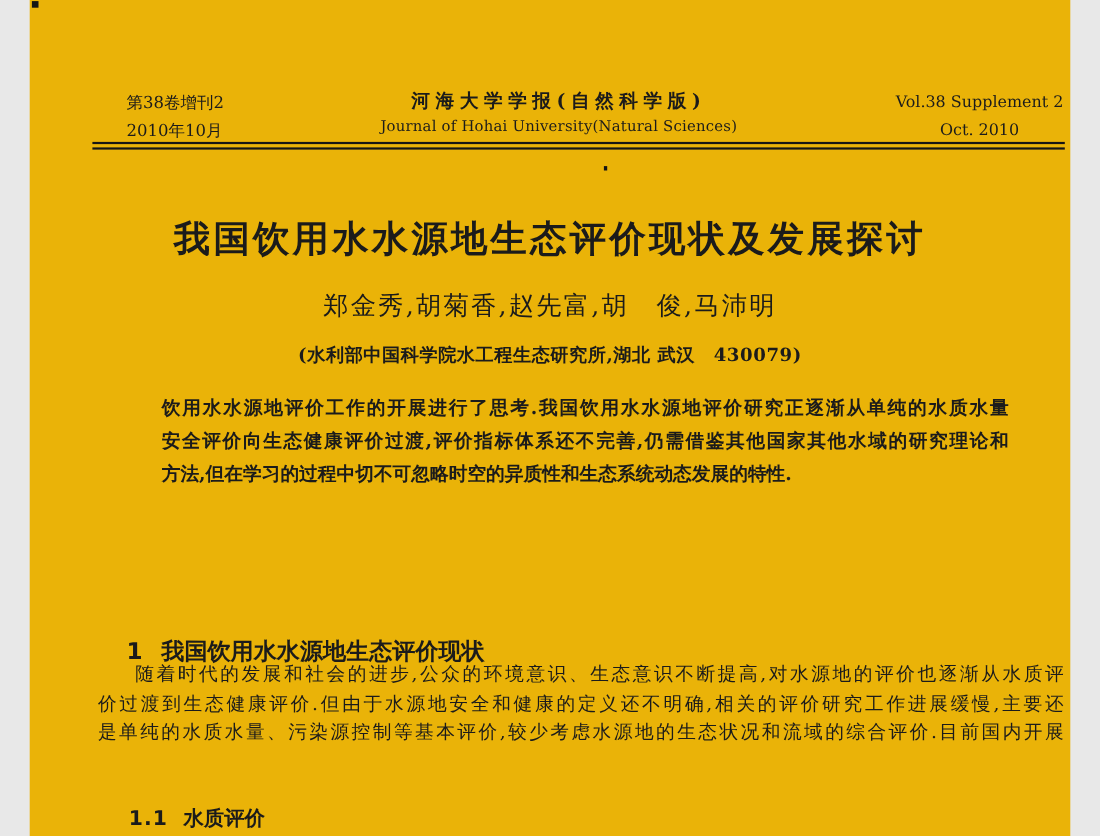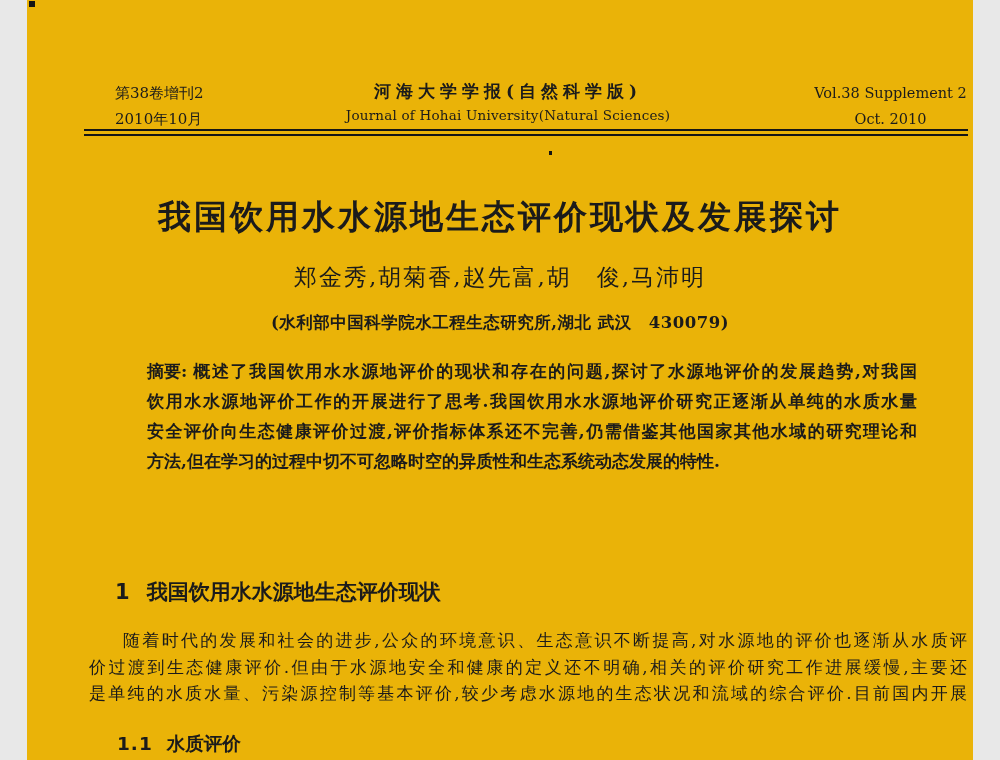--- a/index.html
+++ b/index.html
@@ -37,21 +37,21 @@
   .abs-cont { height:30px; line-height:30px; text-align:justify; text-align-last:justify; }
   .abs-last { height:30px; line-height:30px; }
   .meta-row { display:flex; height:30px; line-height:30px; white-space:pre; font-size:16.5px; }
   .meta-gap1 { width:40px; } .meta-gap2 { width:42px; }
 
   
   .sec1 { position:absolute; left:88px; top:578px; font-size:21px; font-weight:bold;
           font-family:"DejaVu Sans","Liberation Sans",sans-serif; }
   .sec1 .num { margin-right:17px; }
 
-  .bodytext { position:absolute; left:62px; width:878px; top:627px; font-size:17px; }
+  .bodytext { position:absolute; left:62px; width:878px; top:600px; font-size:17px; }
   .b-line { height:26.5px; line-height:26.5px; }
   .b-just { text-align:justify; text-align-last:justify; }
   .b-ind  { text-indent:2em; }
 
   .sec11 { position:absolute; left:62px; top:731px; font-size:18.5px; font-weight:bold;
            font-family:"DejaVu Sans","Liberation Sans",sans-serif; }
   .sec11 .num { margin-right:14px; letter-spacing:1px;margin-left:28px; }
 
   
   .speck { position:absolute; background:#141414; }
@@ -79,24 +79,20 @@
     <div>Oct. 2010</div>
   </div>
 
   <div class="rule"></div>
 
   <div class="title">我国饮用水水源地生态评价现状及发展探讨</div>
   <div class="authors">郑金秀,胡菊香,赵先富,胡　俊,马沛明</div>
   <div class="affil">(水利部中国科学院水工程生态研究所,湖北 武汉　430079)</div>
 
   <div class="abstract">
-    <div class="abs-row">
-      <span class="lbl">摘要: </span>
-      <span class="txt">概述了我国饮用水水源地评价的现状和存在的问题,探讨了水源地评价的发展趋势,对我国</span>
-    </div>
     <div class="abs-cont">饮用水水源地评价工作的开展进行了思考.我国饮用水水源地评价研究正逐渐从单纯的水质水量</div>
     <div class="abs-cont">安全评价向生态健康评价过渡,评价指标体系还不完善,仍需借鉴其他国家其他水域的研究理论和</div>
     <div class="abs-last">方法,但在学习的过程中切不可忽略时空的异质性和生态系统动态发展的特性.</div>
 
 
   </div>
 
   <div class="sec1">
     <span class="num">1</span><span>我国饮用水水源地生态评价现状</span>
   </div>

